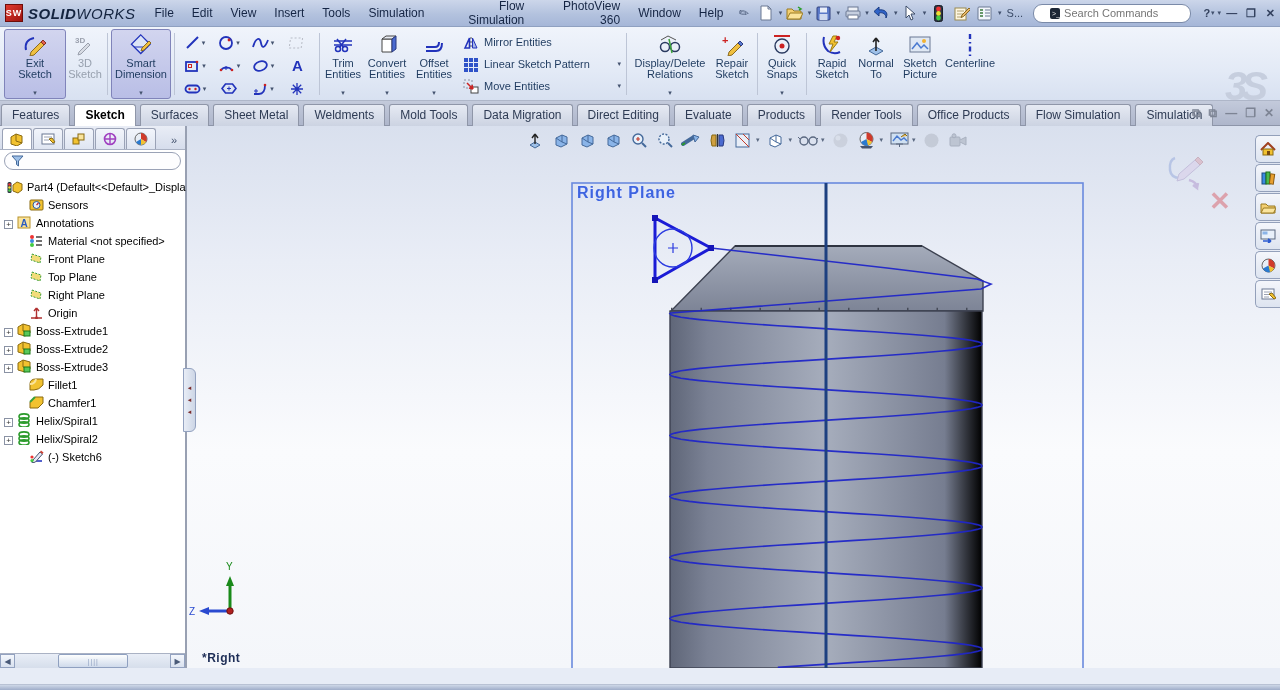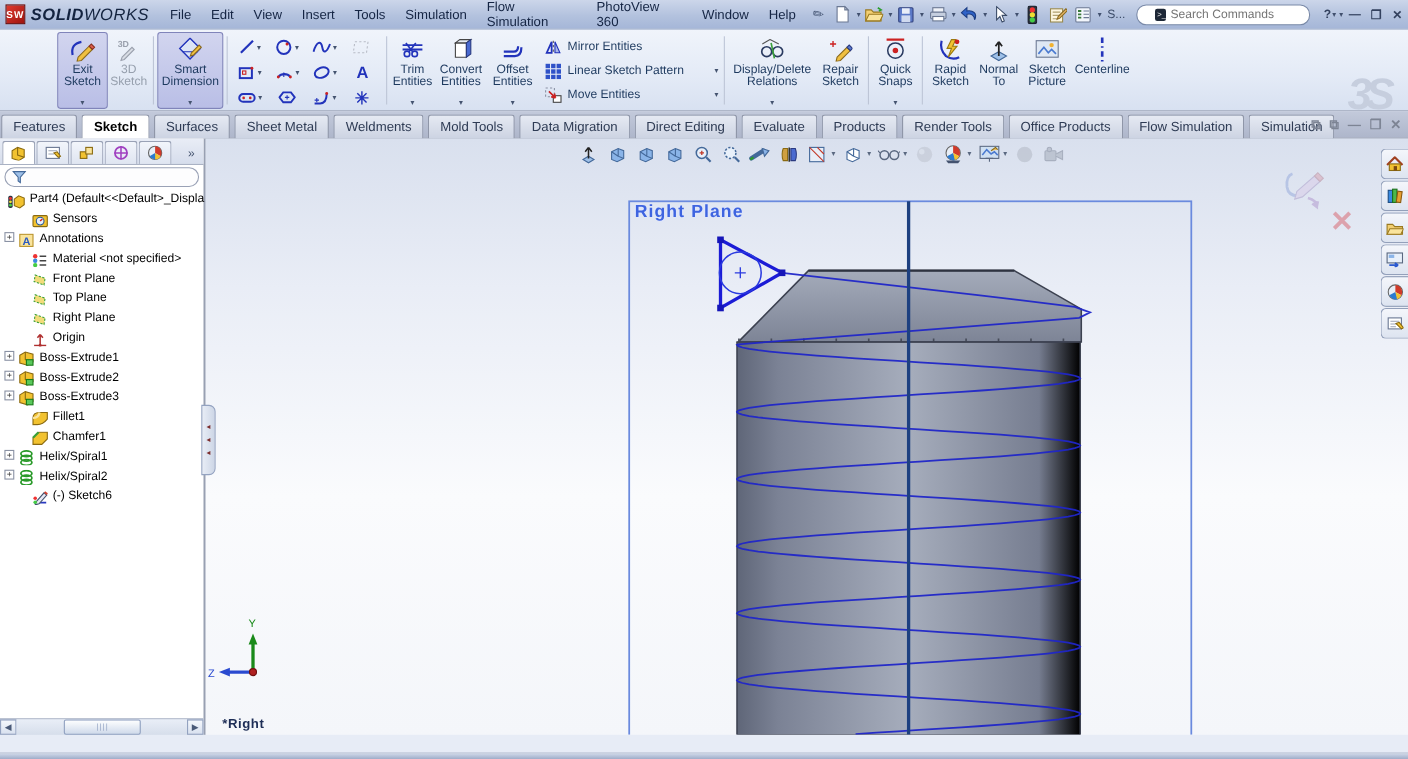--- a/index.html
+++ b/index.html
@@ -9,21 +9,21 @@
 
   
   #titlebar { position:absolute; left:0; top:0; width:1280px; height:27px;
     background:linear-gradient(180deg,#ccd6ea 0%,#b3c2de 55%,#a5b6d8 100%);
     display:flex; align-items:center; border-bottom:1px solid #8fa0c0; }
   #logo { display:flex; align-items:center; gap:5px; padding:0 10px 0 5px; }
   #swcube { width:18px; height:18px; background:linear-gradient(135deg,#e03a2f,#9e1410); border:1px solid #6d0d0a;
     color:#fff; font-size:9px; font-weight:bold; display:flex; align-items:center; justify-content:center; letter-spacing:1px; }
   #brand { font-size:15px; font-weight:bold; font-style:italic; color:#13233f; letter-spacing:.5px; }
   #brand .lt { font-weight:normal; }
-  .menu-item { padding:4px 9px; font-size:12px; color:#152544; cursor:default; }
+  .menu-item { padding:4px 9px; font-size:12px; color:#152544; cursor:default;text-align:right; }
   #pin-icon { margin:0 6px; color:#4a5a78; font-size:12px; transform:rotate(-35deg); }
   .qt-btn { width:22px; height:20px; display:flex; align-items:center; justify-content:center; margin:0 1px; border-radius:2px; }
   .qt-caret { font-size:7px; color:#41506e; margin:0 1px; }
   #trunc-label { color:#3c4c68; margin:0 4px; }
   #search-box { display:flex; align-items:center; width:158px; height:19px; background:#fff; border:1px solid #7a8aa8;
     border-radius:9px; margin:0 6px; padding:0 16px; }
   #console-ic { width:14px; height:11px; background:#1d2736; border-radius:2px; color:#e8e8e8; font-size:7px; line-height:11px; padding-left:2px; }
   #search-box input { border:none; outline:none; flex:1; font-size:11px; color:#8a8f9a; padding:0 4px; background:transparent; }
   .winbtn { width:20px; height:18px; display:flex; align-items:center; justify-content:center; color:#33415e; font-weight:bold; font-size:11px; }
 
@@ -65,21 +65,21 @@
   #tree-panel { position:relative; width:187px; height:542px; background:#fff; border-right:2px solid #98a0b2; }
   #tree-tabs { height:24px; background:linear-gradient(180deg,#e9edf6,#d6ddec); border-bottom:1px solid #aab2c4;
     display:flex; align-items:flex-end; padding-left:2px; }
   .ttab { width:30px; height:21px; border:1px solid #9aa2b6; border-bottom:none; border-radius:3px 3px 0 0;
     background:linear-gradient(180deg,#f2f5fb,#dfe5f1); display:flex; align-items:center; justify-content:center; margin-right:1px; }
   .ttab.on { background:#fff; }
   #ttab-more { margin-left:auto; padding:0 8px 3px 0; color:#44536f; font-size:11px; }
   #filter-row { height:22px; padding:2px 4px; }
   #filter-box { height:18px; border:1px solid #9aa2b6; border-radius:9px; background:#fdfdfe; display:flex; align-items:center; padding:0 6px; }
   .tree { padding:3px 0 0 2px; }
-  .titem { display:flex; align-items:flex-start; height:18px; white-space:nowrap; color:#000; }
+  .titem { display:flex; align-items:flex-end; height:18px; white-space:nowrap; color:#000; }
   .titem .exp { width:9px; height:9px; border:1px solid #8a92a4; background:#fff; color:#333; font-size:8px; line-height:7px;
     text-align:center; margin:0 3px 0 2px; }
   .titem .noexp { width:9px; margin:0 3px 0 2px; }
   .titem .tic { width:16px; height:14px; margin-right:4px; display:flex; align-items:center; justify-content:center; }
   .titem .lbl { font-size:11px; }
   .indent { margin-left:12px; }
 
   #tree-hscroll { position:absolute; left:0; bottom:0; width:185px; height:15px; background:#dde3ee;
     border-top:1px solid #aab2c4; display:flex; }
   .sb-btn { width:15px; height:14px; background:linear-gradient(180deg,#f4f7fc,#d9e1ef); border:1px solid #93a2c0;
@@ -223,21 +223,21 @@
     </div>
     <span class="winbtn">?</span>
     <span class="qt-caret">▾</span>
     <span class="winbtn">—</span>
     <span class="winbtn">❐</span>
     <span class="winbtn">✕</span>
   </div>
 
   <div id="ribbon">
     <div class="rb-wrap" style="left:4px;">
-      <div class="btn-big sel" style="width:46px;margin-left:48px;">
+      <div class="btn-big sel" style="width:62px;">
         <span class="ic">
           <svg width="24" height="22">
               <path d="M3 16 q-2 -10 8 -12" fill="none" stroke="#2233bb" stroke-width="2"></path>
               <path d="M8 18 l10 -10 3 3 -10 10 -4 1 z" fill="#f0c040" stroke="#8a6a20"></path>
               <path d="M18 8 l3 3 2 -2 -3 -3 z" fill="#e06050" stroke="#8a3020"></path>
             </svg>
         </span>
         <span class="lb">Exit</span>
         <span class="lb">Sketch</span>
         <span class="car">▾</span>

